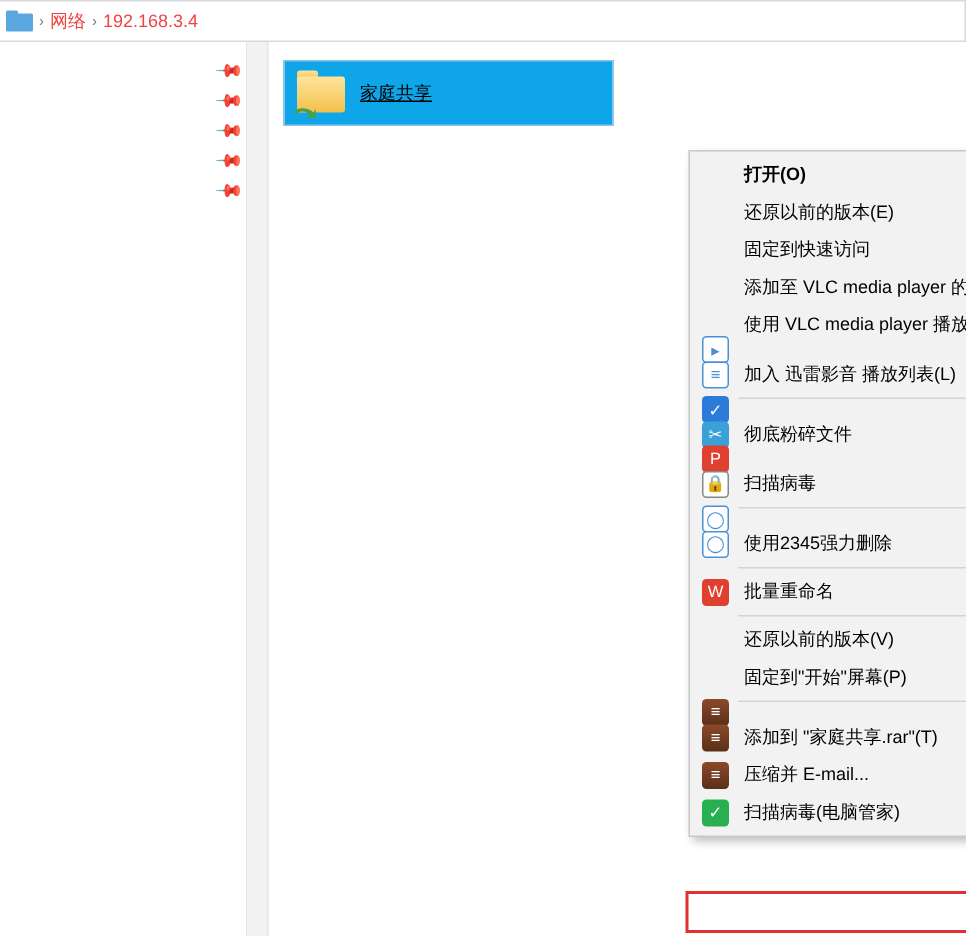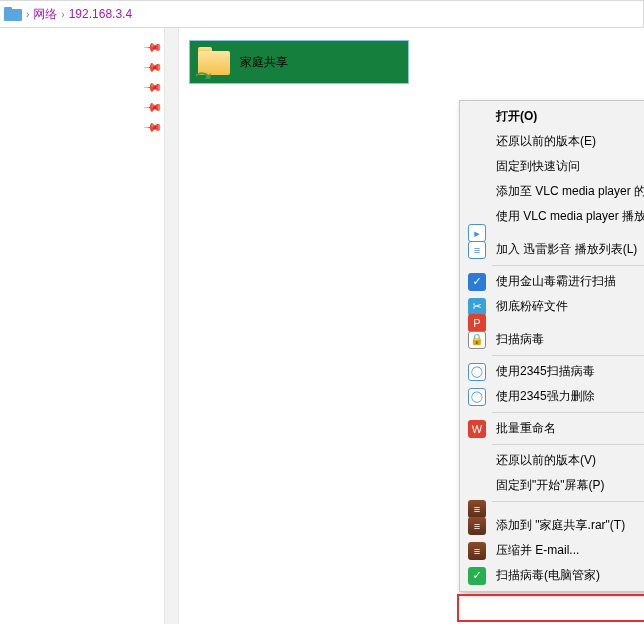--- a/index.html
+++ b/index.html
@@ -28,21 +28,21 @@
   }
   .folder-mini .back {
     position: absolute; left: 0; top: 2px; width: 18px; height: 12px;
     background: #5aa7e0; border-radius: 1px;
   }
   .folder-mini .tab {
     position: absolute; left: 0; top: 0; width: 8px; height: 4px;
     background: #5aa7e0; border-radius: 1px 1px 0 0;
   }
   .crumb-sep { color: #7a7a7a; font-size: 10px; }
-  .crumb { color: #a21caf; }
+  .crumb { color: #ef4444; }
   .workspace {
     display: flex;
     height: calc(100% - 28px);
   }
   .gutter {
     width: 165px;
     border-right: 1px solid #e6e6e6;
     display: flex;
     flex-direction: column;
     align-items: flex-end;
@@ -73,22 +73,23 @@
   }
   .fitem {
     display: flex;
     align-items: center;
     gap: 8px;
     padding: 2px 6px;
     width: 220px;
     height: 44px;
   }
   .fitem.selected {
-    background: #15803d;
+    background: #0ea5e9;
     border: 1px solid #8fc2e7;
+    text-decoration: underline;
   }
   .big-folder {
     width: 36px; height: 30px; position: relative;
   }
   .big-folder .bf-back {
     position: absolute; left: 2px; top: 4px; width: 32px; height: 24px;
     background: linear-gradient(#ffe49c, #f3c14b);
     border-radius: 2px;
   }
   .big-folder .bf-tab {
@@ -197,37 +198,35 @@
       <div class="ctx-item">
         <span class="ctx-icon" style="background:#fff;border:1px solid #4a90d9;color:#4a90d9">▸</span>
       </div>
       <div class="ctx-item">
         <span class="ctx-icon" style="background:#fff;border:1px solid #4a90d9;color:#4a90d9">≡</span>
         <span>加入 迅雷影音 播放列表(L)</span>
       </div>
       <div class="ctx-sep"></div>
       <div class="ctx-item">
         <span class="ctx-icon" style="background:#2d7bd8">✓</span>
-        <span>使用金山毒霸进行扫描</span>
       </div>
       <div class="ctx-item">
         <span class="ctx-icon" style="background:#3aa0d8">✂</span>
         <span>彻底粉碎文件</span>
       </div>
       <div class="ctx-item">
         <span class="ctx-icon" style="background:#e04030">P</span>
       </div>
       <div class="ctx-item">
         <span class="ctx-icon" style="background:#fff;border:1px solid #888;color:#666">🔒</span>
         <span>扫描病毒</span>
       </div>
       <div class="ctx-sep"></div>
       <div class="ctx-item">
         <span class="ctx-icon" style="background:#fff;border:1px solid #4a90d9;color:#4a90d9">◯</span>
-        <span>使用2345扫描病毒</span>
       </div>
       <div class="ctx-item">
         <span class="ctx-icon" style="background:#fff;border:1px solid #4a90d9;color:#4a90d9">◯</span>
         <span>使用2345强力删除</span>
       </div>
       <div class="ctx-sep"></div>
       <div class="ctx-item">
         <span class="ctx-icon" style="background:#e04030">W</span>
         <span>批量重命名</span>
       </div>

